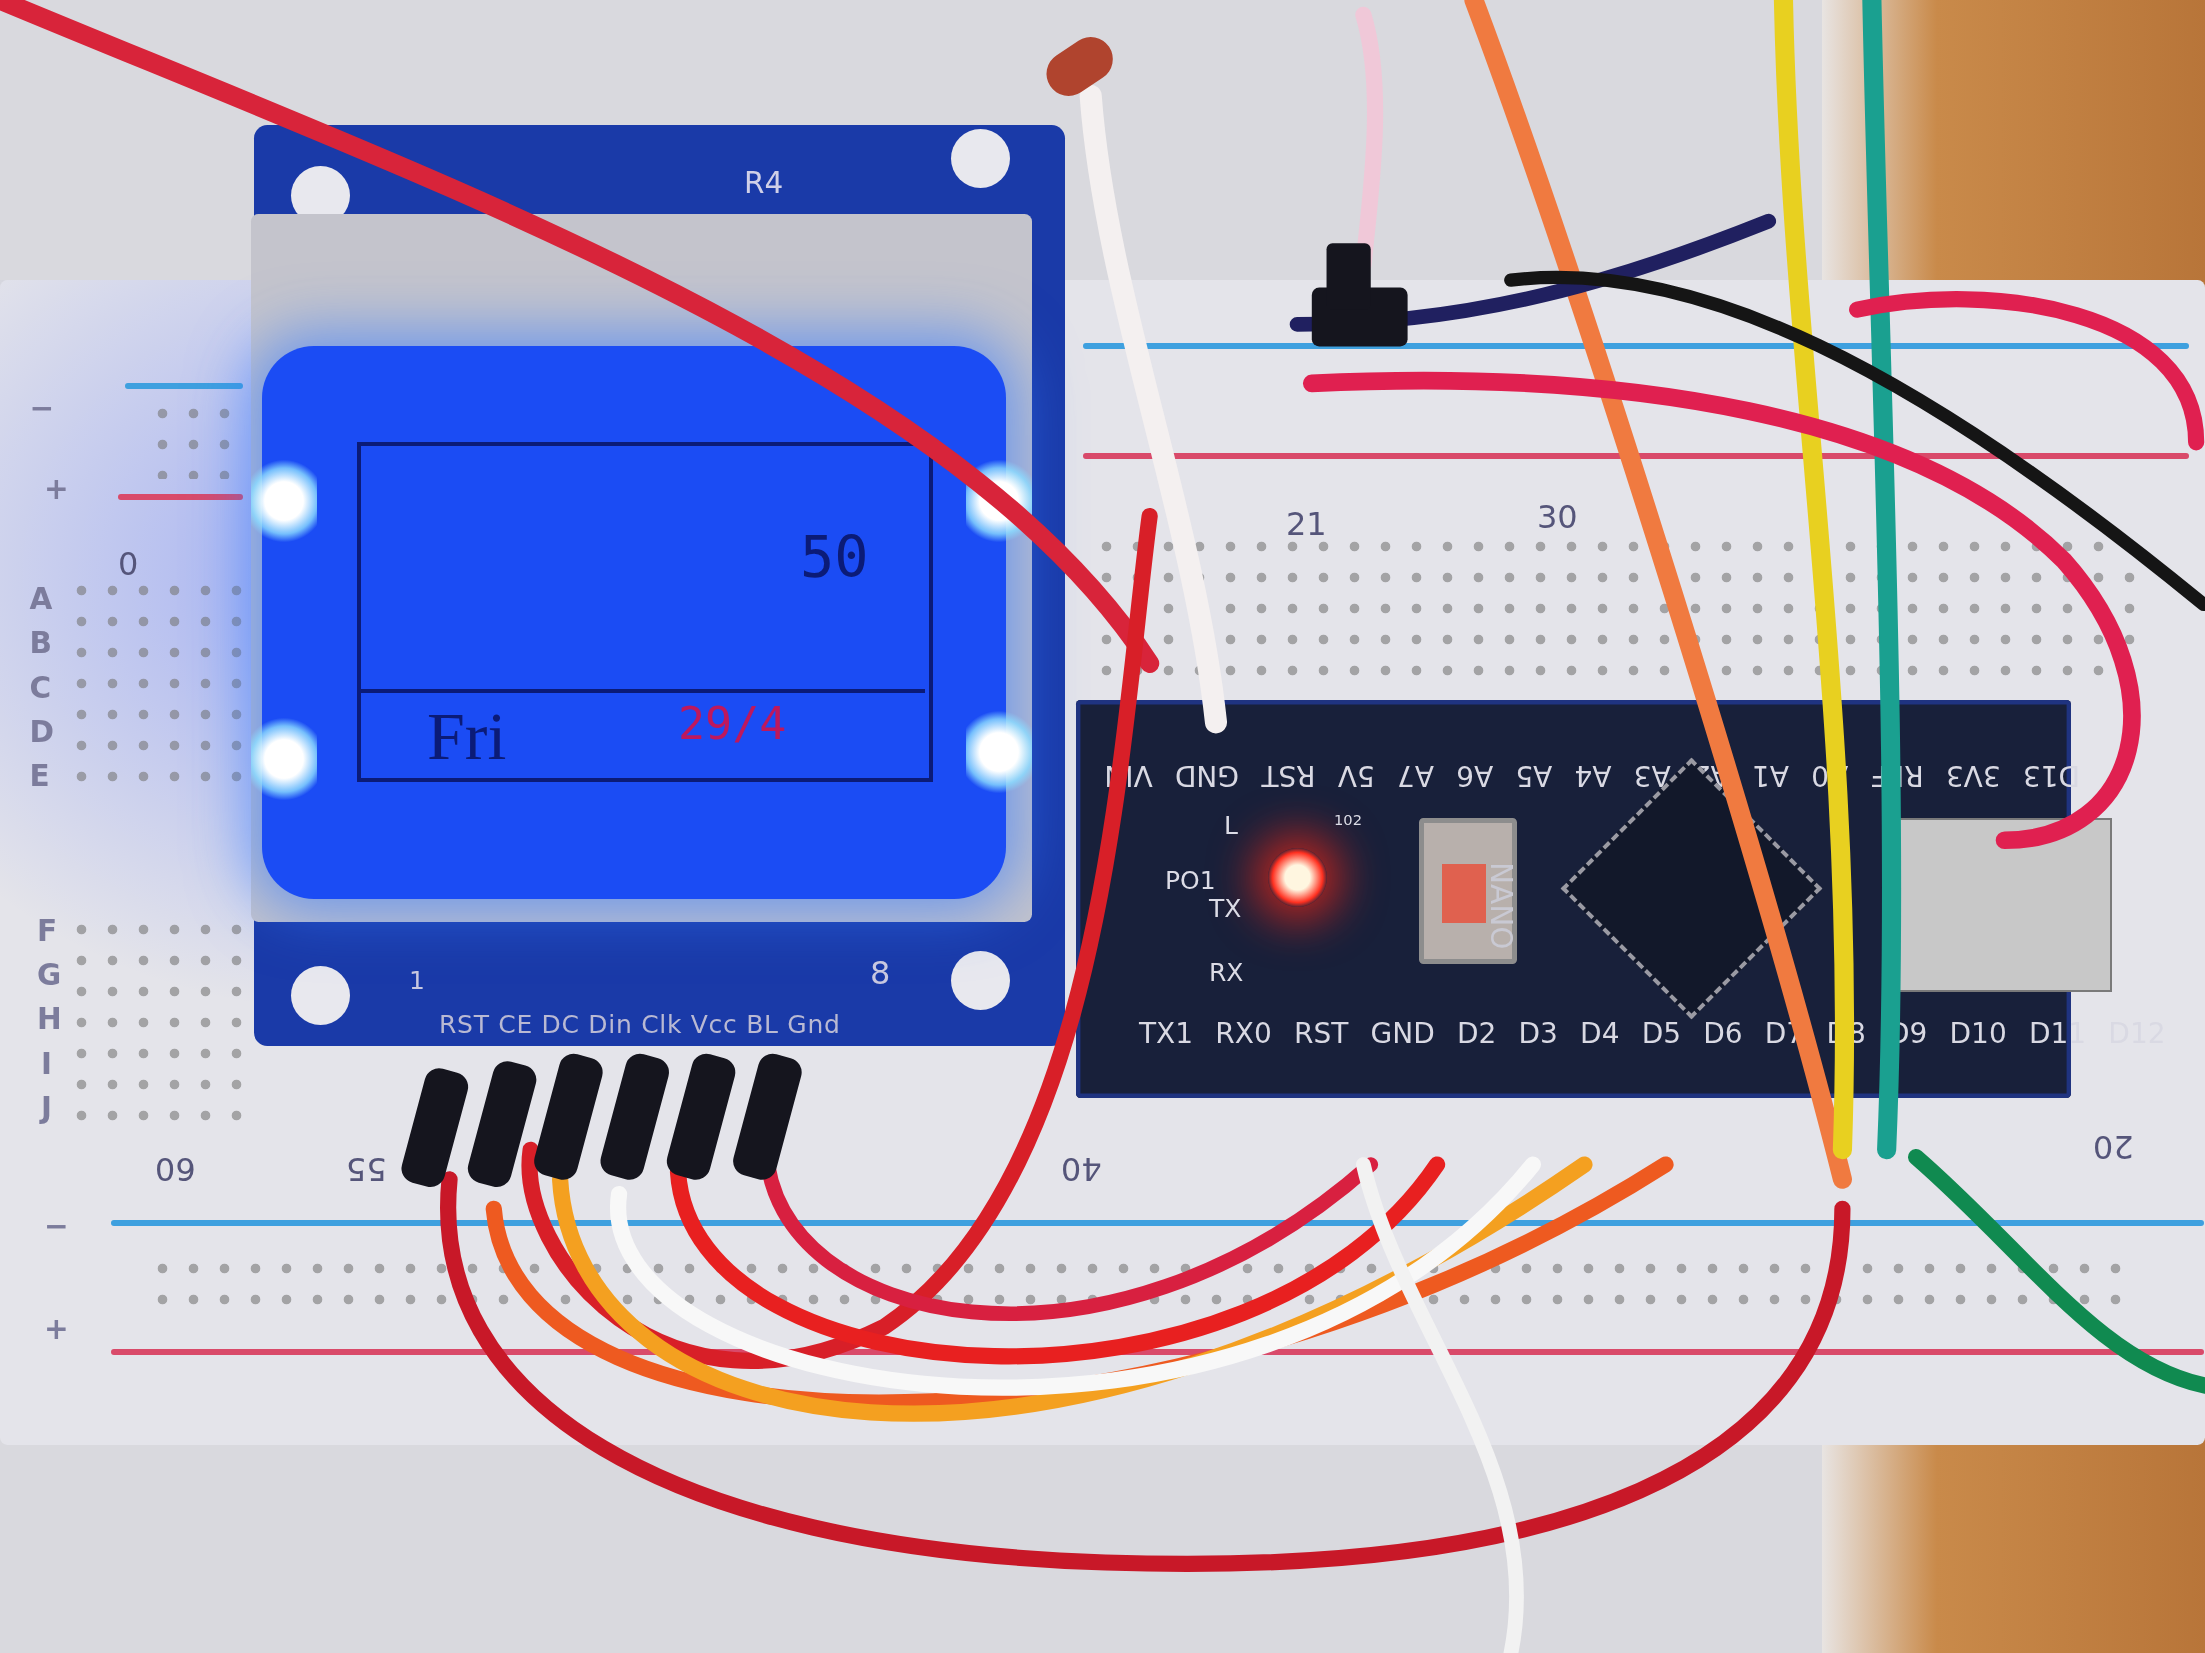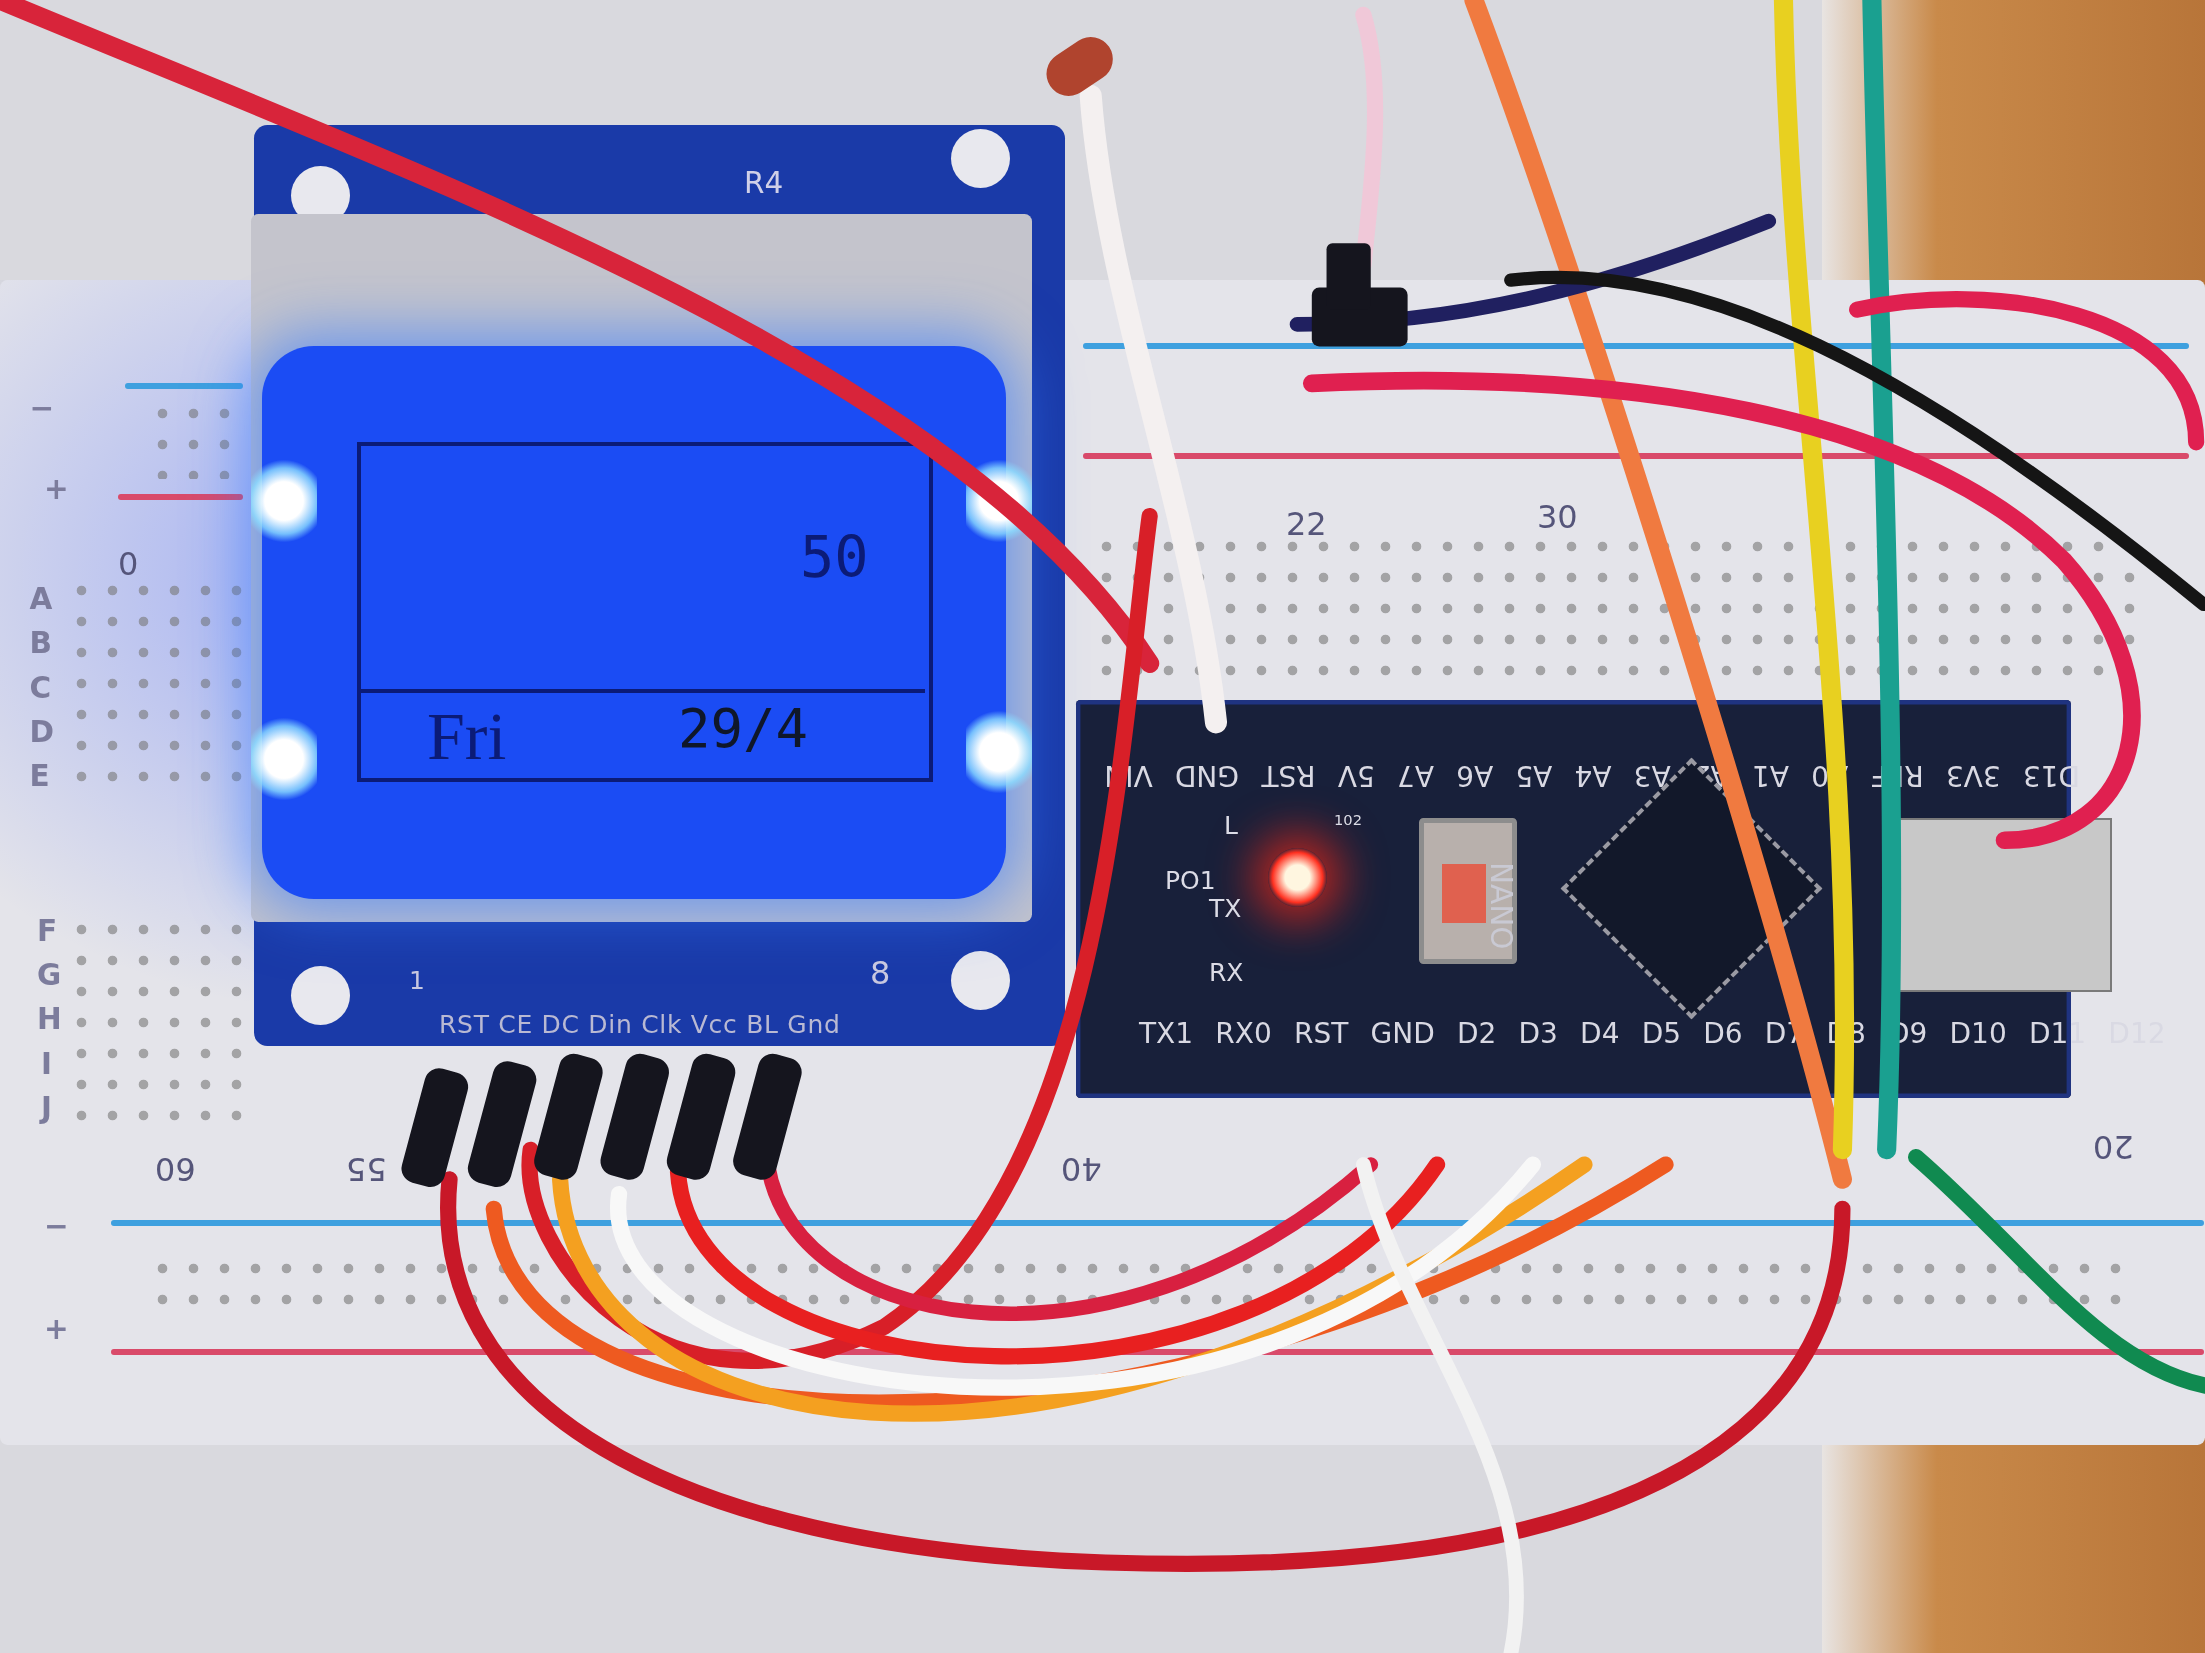--- a/index.html
+++ b/index.html
@@ -17,21 +17,21 @@
   
   .lcd-pcb{position:absolute;left:254px;top:125px;width:811px;height:921px;background:#1a3aa8;border-radius:13.3px;}
   .lcd-frame{position:absolute;left:251px;top:214px;width:781px;height:708px;background:#c4c4cc;border-radius:7.4px;}
   .lcd-screen{position:absolute;left:262px;top:346px;width:744px;height:553px;background:#1b4cf4;border-radius:52px;box-shadow:0 0 59px 14.7px rgba(50,120,255,.6);}
   .lcd-led{position:absolute;width:66px;height:88px;background:radial-gradient(circle,#fff 0 35%,rgba(140,220,255,.8) 60%,transparent 75%);}
   .lcd-box{position:absolute;left:357px;top:442px;width:568px;height:332px;border:4.4px solid #0b1b77;}
   .lcd-box2{position:absolute;left:357px;top:689px;width:568px;height:87px;border-top:4.4px solid #0b1b77;}
   .lcd-time{position:absolute;left:387px;top:501px;font-family:"DejaVu Sans Mono",monospace;font-size:155px;color:#0b1b77;letter-spacing:4.4px;line-height:1;}
   .lcd-sec{position:absolute;left:800px;top:516px;font-family:"DejaVu Sans Mono",monospace;font-size:57px;color:#0b1b77;margin-top:8px;}
   .lcd-day{position:absolute;left:427px;top:697px;font-family:Liberation Serif, serif;font-size:68px;color:#0b1b77;}
-  .lcd-date{position:absolute;left:678px;top:697px;font-family:"DejaVu Sans Mono",monospace;font-size:54px;color:#0f172a;}
+  .lcd-date{position:absolute;left:678px;top:697px;font-family:"DejaVu Sans Mono",monospace;font-size:45px;color:#be185d;}
   .mount-hole{position:absolute;width:59px;height:59px;border-radius:50%;background:#e8e8ee;}
   .pcb-label{position:absolute;color:#c8c8e0;font-size:25px;}
   .pin-labels{position:absolute;left:439px;top:1010px;font-size:25px;color:#b9b9d3;letter-spacing:0.7px;}
   .r4{position:absolute;left:744px;top:166px;font-size:29.5px;color:#d0d0e8;}
   
   .nano{position:absolute;left:1076px;top:700px;width:995px;height:398px;background:#18203a;border-radius:4.4px;box-shadow:inset 0 0 0 4.4px #1f3380;}
   .nano-top-labels,.nano-bot-labels{position:absolute;font-size:28px;color:#d9d9e3;white-space:nowrap;}
   .nano-top-labels{left:1106px;top:737px;transform:rotate(180deg);transform-origin:left center;}
   .nano-bot-labels{left:1139px;top:1017px;}
   .nano-top-labels span,.nano-bot-labels span{display:inline-block;margin-right:13.3px;}
@@ -76,21 +76,21 @@
   <div class="row-label" style="left:29.5px;top:671px">C</div>
   <div class="row-label" style="left:29.5px;top:715px">D</div>
   <div class="row-label" style="left:29.5px;top:759px">E</div>
   <div class="row-label" style="left:37px;top:914px">F</div>
   <div class="row-label" style="left:37px;top:958px">G</div>
   <div class="row-label" style="left:37px;top:1002px">H</div>
   <div class="row-label" style="left:41px;top:1047px">I</div>
   <div class="row-label" style="left:41px;top:1091px">J</div>
 
   <div class="num-label" style="left:118px;top:545px">0</div>
-  <div class="num-label" style="left:1286px;top:505px">22</div>
+  <div class="num-label" style="left:1286px;top:505px">21</div>
   <div class="num-label" style="left:1537px;top:498px">30</div>
   <div class="num-label" style="left:155px;top:1150px;transform:rotate(180deg)">60</div>
   <div class="num-label" style="left:346px;top:1150px;transform:rotate(180deg)">55</div>
   <div class="num-label" style="left:1061px;top:1150px;transform:rotate(180deg)">40</div>
   <div class="num-label" style="left:2093px;top:1128px;transform:rotate(180deg)">20</div>
 
   <div class="lcd-pcb"></div>
   <div class="mount-hole" style="left:291px;top:166px"></div>
   <div class="mount-hole" style="left:951px;top:129px"></div>
   <div class="mount-hole" style="left:291px;top:966px"></div>

